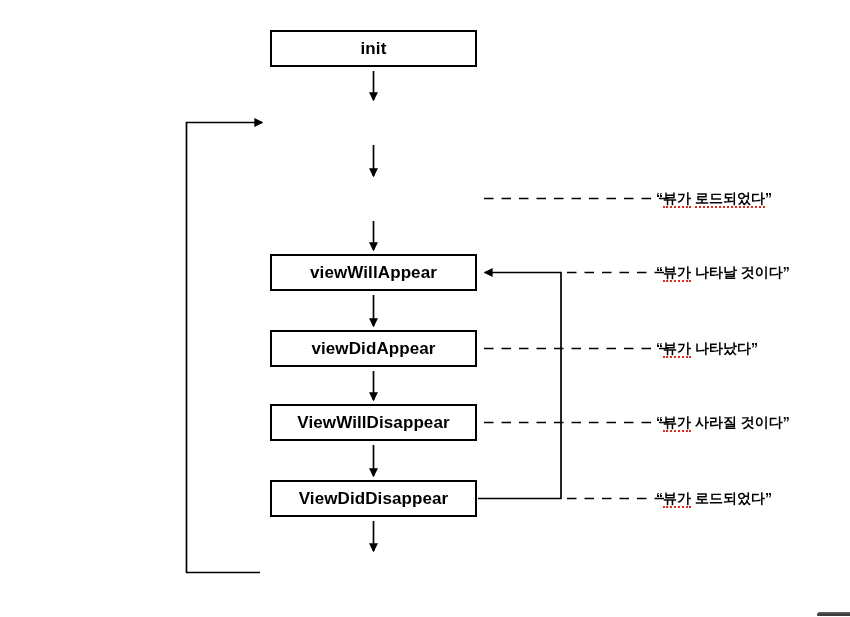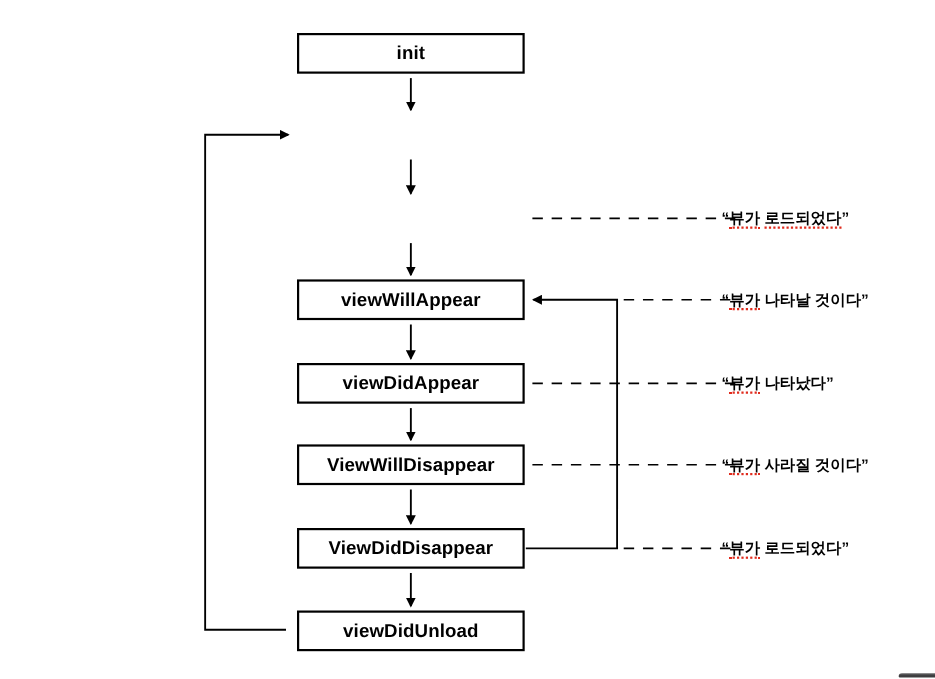--- a/index.html
+++ b/index.html
@@ -70,21 +70,20 @@
     <line class="dash" x1="484" y1="348.5" x2="672" y2="348.5"></line>
     <line class="dash" x1="484" y1="422.5" x2="671" y2="422.5"></line>
     <line class="dash" x1="567" y1="498.5" x2="671" y2="498.5"></line>
   </svg>
 
   <div class="node n1">init</div>
   <div class="node n4">viewWillAppear</div>
   <div class="node n6">ViewWillDisappear</div>
   <div class="node n5">viewDidAppear</div>
   <div class="node n7">ViewDidDisappear</div>
-  <div class="node n8">viewDidUnload</div>
 
   <div class="annotation a1"><span>“</span><span class="ms">뷰가</span> <span class="ms">로드되었다</span><span>”</span></div>
 
   <div class="annotation a3"><span>“</span><span class="ms">뷰가</span> <span>나타났다</span><span>”</span></div>
 
   <div class="annotation a2"><span>“</span><span class="ms">뷰가</span> <span>나타날 것이다</span><span>”</span></div>
 
   <div class="annotation a4"><span>“</span><span class="ms">뷰가</span> <span>사라질 것이다</span><span>”</span></div>
 
   <div class="annotation a5"><span>“</span><span class="ms">뷰가</span> <span>로드되었다</span><span>”</span></div>

